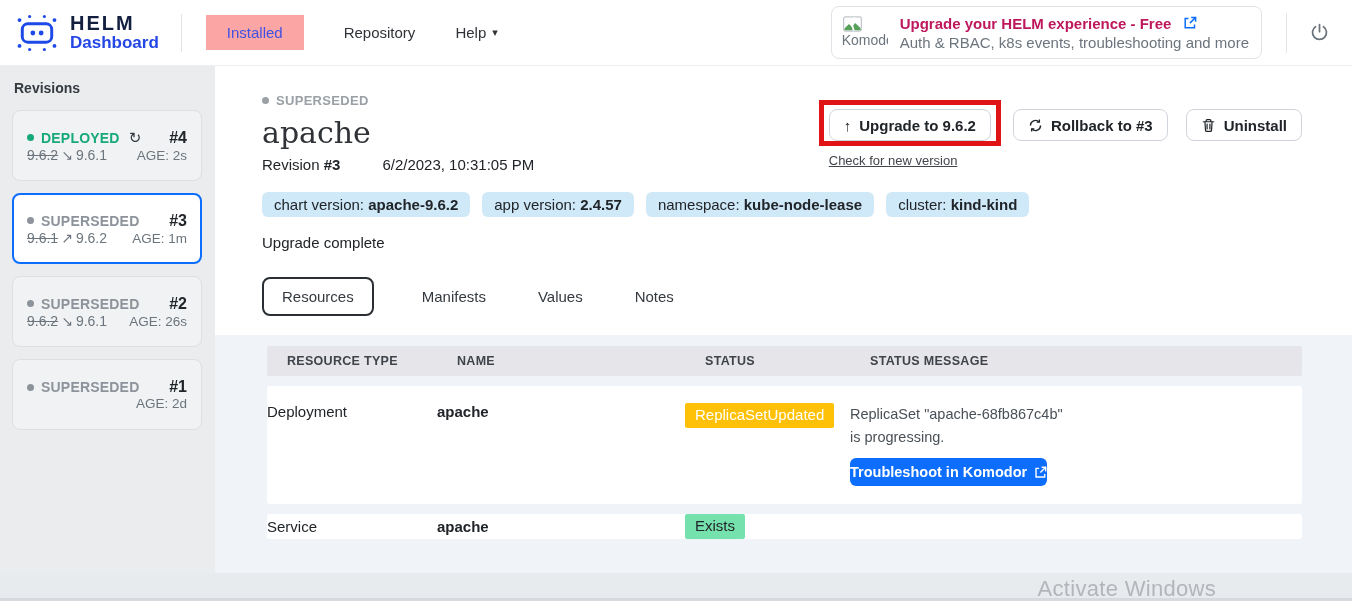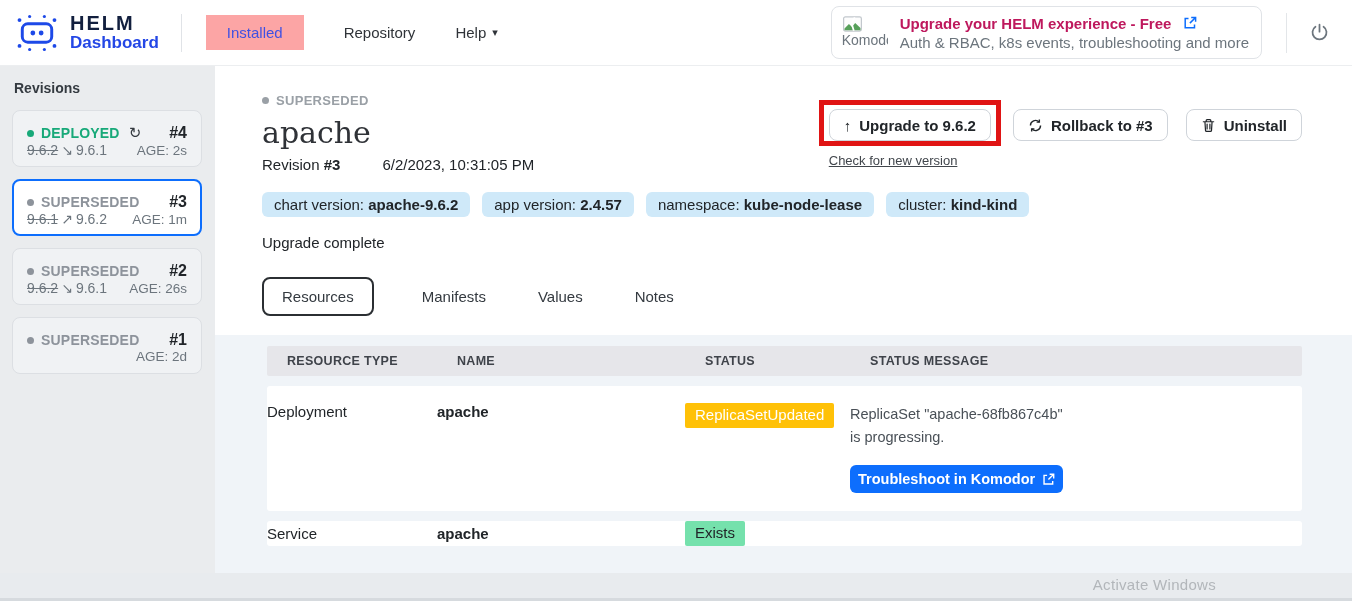--- a/index.html
+++ b/index.html
@@ -37,22 +37,22 @@
   .promo-sub { color:#6c757d; margin-top:2px; }
   .nav-right-divider { width:1px; height:40px; background:#e3e6e9; margin:0 18px 0 24px; }
   .power-btn { padding:4px; cursor:pointer; margin-right:6px; }
 
   
   .layout { display:flex; flex:1 1 auto; min-height:0; }
   .sidebar { width:215px; flex:0 0 215px; background:#eaecee; padding-top:6px; }
   .sidebar-title { font-size:14px; font-weight:700; color:#343a40; margin:8px 0 14px 14px; }
   .rev-card {
     background:#f0f2f4; border:1px solid #dcdfe3; border-radius:8px;
-    margin:0 13px 12px 12px; padding:13px 14px; height:57px;
-    display:flex; flex-direction:column; justify-content:space-between; cursor:pointer;
+    margin:0 13px 12px 12px; padding:13px 14px; height:71px;
+    display:flex; flex-direction:column; justify-content:center; cursor:pointer;
   }
   .rev-card.selected { background:#ffffff; border:2px solid #0d6efd; padding:12px 13px; }
   .rev-top { display:flex; justify-content:space-between; align-items:center; }
   .rev-status { display:flex; align-items:center; gap:7px; font-size:14px; font-weight:700; letter-spacing:0.2px; color:#8d939b; }
   .rev-status.deployed { color:#18a979; }
   .status-dot { width:7px; height:7px; border-radius:50%; background:currentColor; flex:0 0 7px; }
   .redeploy-icon { color:#343a40; font-weight:400; font-size:15px; margin-left:2px; }
   .rev-num { font-size:16px; font-weight:700; color:#212529; }
   .rev-bottom { display:flex; justify-content:space-between; align-items:baseline; font-size:14px; color:#6c757d; }
   .old-ver { text-decoration:line-through; }
@@ -104,29 +104,29 @@
   .t-row { background:#ffffff; border-radius:3px; margin-top:10px; align-items:start; }
   .t-row.tall { padding:17px 0 18px; }
   .t-row.short { padding:0 0; align-items:center; }
   .cell-type { font-size:15px; color:#212529; }
   .cell-name { font-size:15px; font-weight:700; color:#212529; }
   .badge { display:inline-block; border-radius:2px; padding:3px 10px; font-size:15px; line-height:1.25; }
   .badge-yellow { background:#ffc107; color:#ffffff; }
   .badge-green { background:#75e1ac; color:#212529; }
   .cell-msg { font-size:14.5px; color:#495057; width:218px; line-height:1.6; }
   .komodor-btn {
-    margin-top:16px; display:inline-flex; align-items:center; gap:7px;
+    margin-top:9px; display:inline-flex; align-items:center; gap:7px;
     background:#0d6efd; color:#ffffff; font-weight:700; font-size:14.5px;
-    border:none; border-radius:6px; padding:6px 8px; cursor:pointer; font-family:inherit;
+    border:none; border-radius:6px; padding:6px 0; cursor:pointer; font-family:inherit;
   }
 
   
   .footer-strip { height:28px; flex:0 0 28px; background:#e8ebee; border-bottom:3px solid #d6dade; position:relative; }
   .watermark {
-    position:absolute; right:136px; top:3px; font-size:15px; color:#b2b6ba;
+    position:absolute; right:136px; top:3px; font-size:22px; color:#b2b6ba;
     letter-spacing:0.3px;
   }
 </style>
 </head>
 <body>
 
 <div class="navbar">
   <div class="logo-area">
     <span>
       <svg viewBox="0 0 50 42" width="46" height="40">

